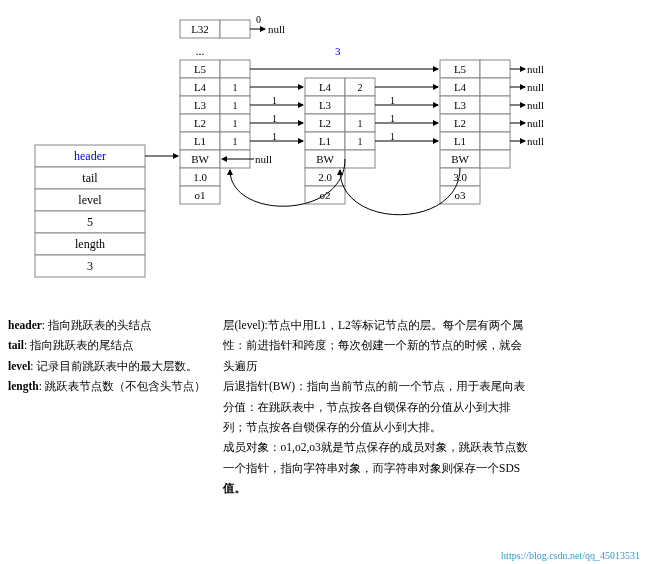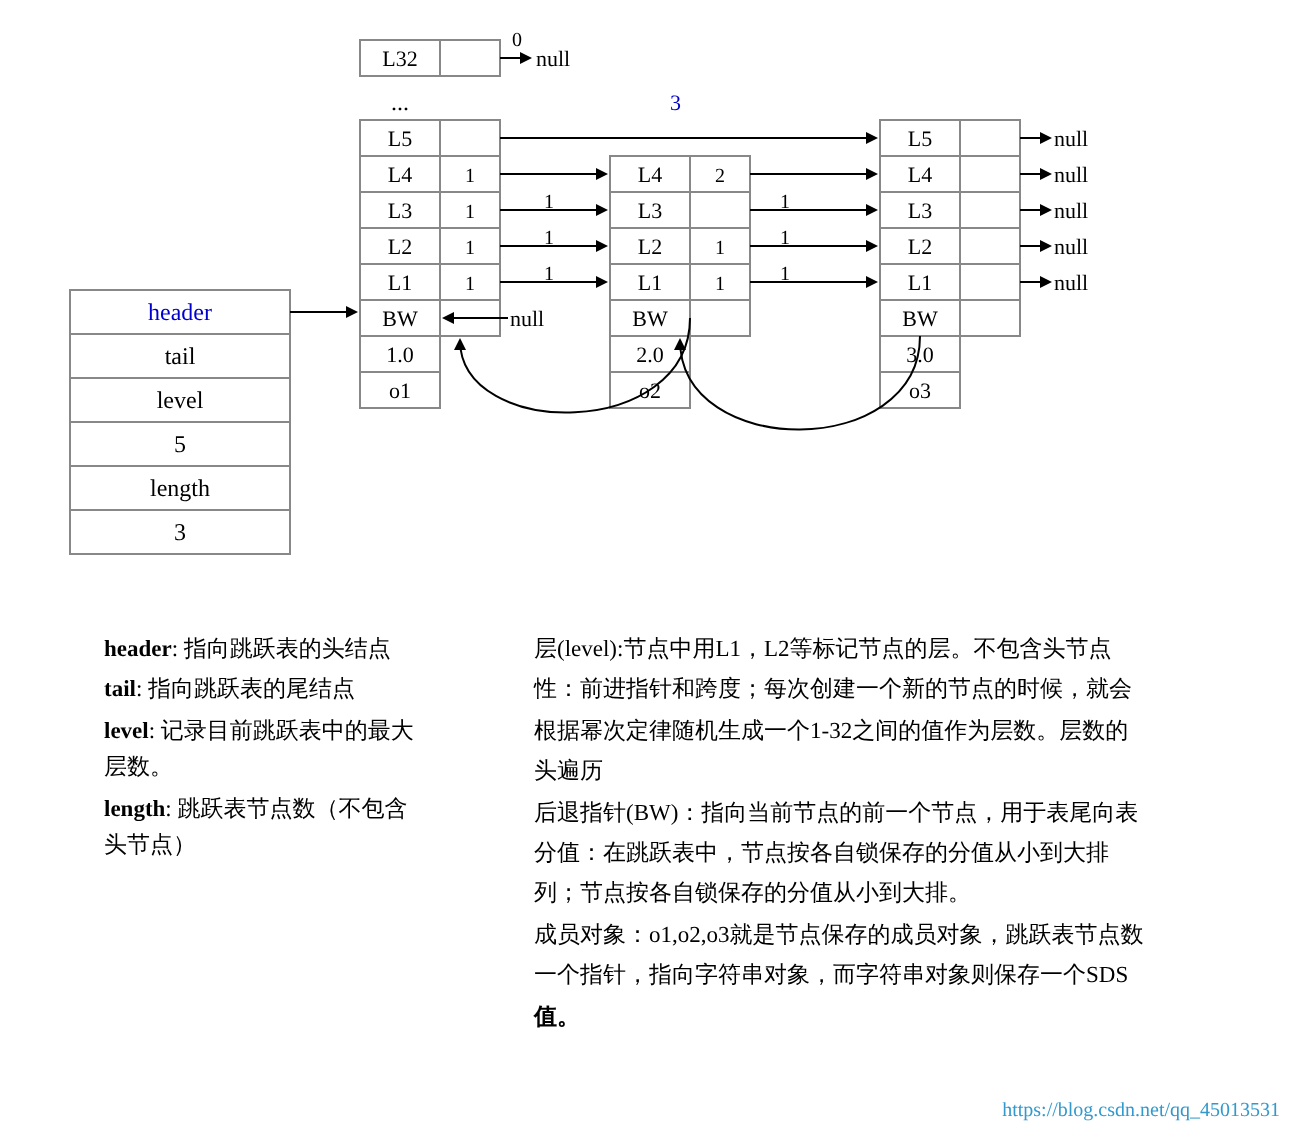--- a/index.html
+++ b/index.html
@@ -24,21 +24,20 @@
       height: 310px;
     }
     .text-area {
       padding: 6px 8px 6px 8px;
       font-size: 11.5px;
       line-height: 1.6;
       color: #000;
     }
     .text-area .line {
       margin-bottom: 2px;
-      margin-left: 44px;
     }
     .bold { font-weight: bold; }
     .watermark {
       position: absolute;
       bottom: 0;
       right: 8px;
       font-size: 10px;
       color: #3399cc;
     }
     .desc-col1 {
@@ -267,23 +266,22 @@
         <span class="bold">tail</span><span>: 指向跳跃表的尾结点</span>
       </div>
       <div class="line">
         <span class="bold">level</span><span>: 记录目前跳跃表中的最大层数。</span>
       </div>
       <div class="line">
         <span class="bold">length</span><span>: 跳跃表节点数（不包含头节点）</span>
       </div>
     </div>
     <div class="desc-col2">
-      <div class="line">层(level):节点中用L1，L2等标记节点的层。不包含头节点</div>
+      <div class="line">层(level):节点中用L1，L2等标记节点的层。每个层有两个属</div>
       <div class="line">性：前进指针和跨度；每次创建一个新的节点的时候，就会</div>
-      <div class="line">根据幂次定律随机生成一个1-32之间的值作为层数。层数的</div>
       <div class="line">头遍历</div>
       <div class="line">后退指针(BW)：指向当前节点的前一个节点，用于表尾向表</div>
       <div class="line">分值：在跳跃表中，节点按各自锁保存的分值从小到大排</div>
       <div class="line">列；节点按各自锁保存的分值从小到大排。</div>
       <div class="line">成员对象：o1,o2,o3就是节点保存的成员对象，跳跃表节点数</div>
       <div class="line">一个指针，指向字符串对象，而字符串对象则保存一个SDS</div>
       <div class="line bold">值。</div>
     </div>
   </div>
   <div class="watermark">https://blog.csdn.net/qq_45013531</div>

